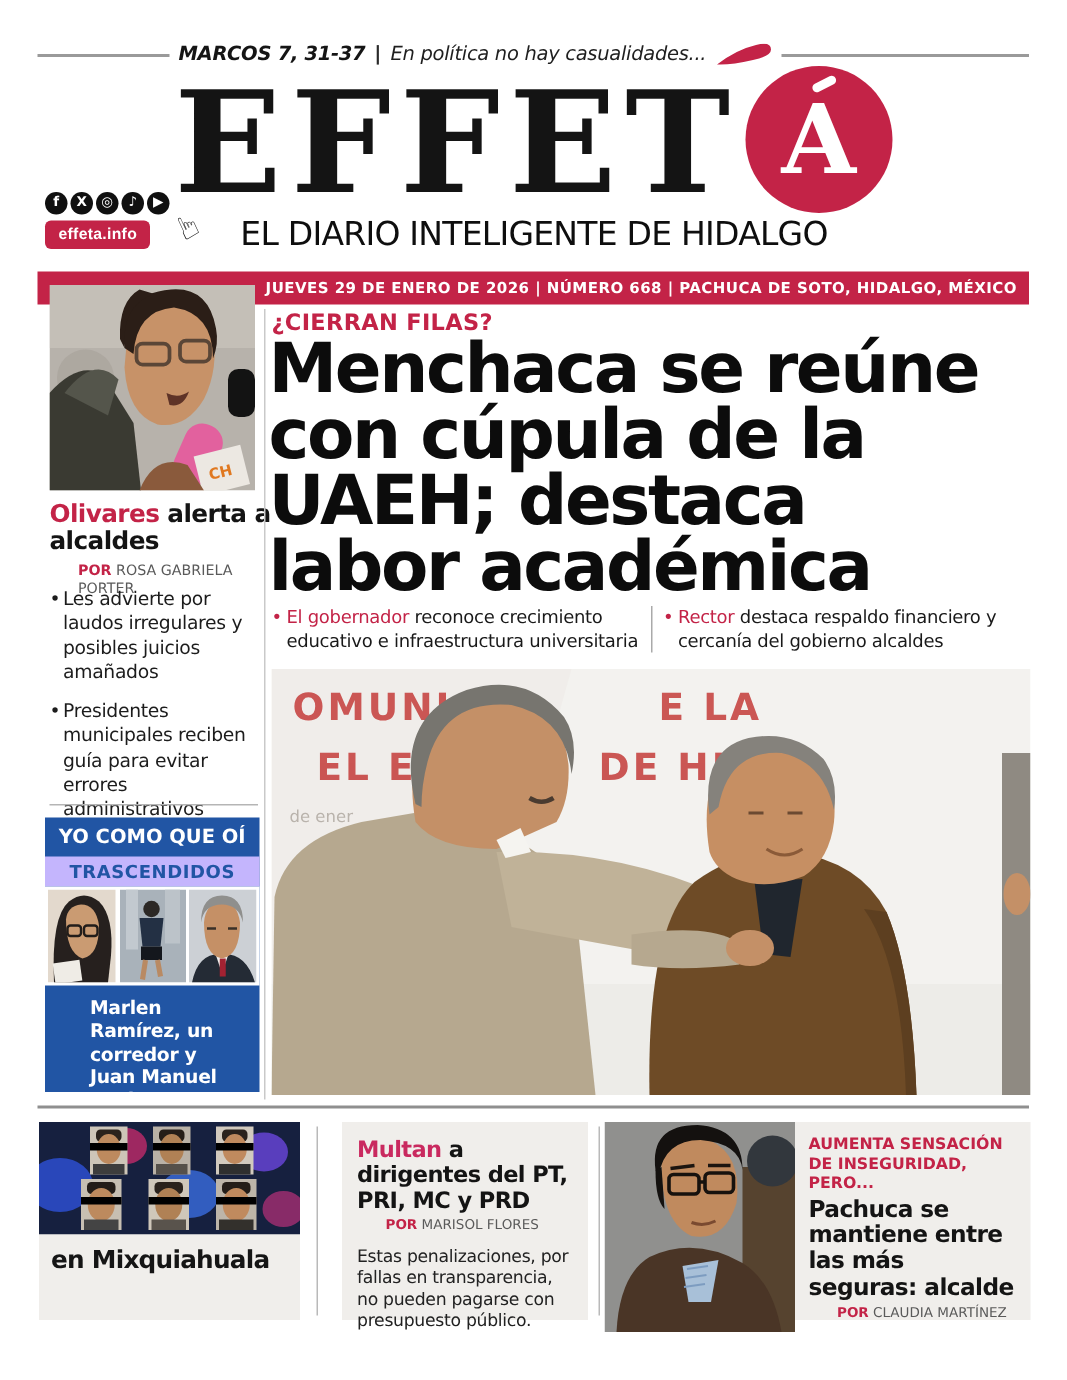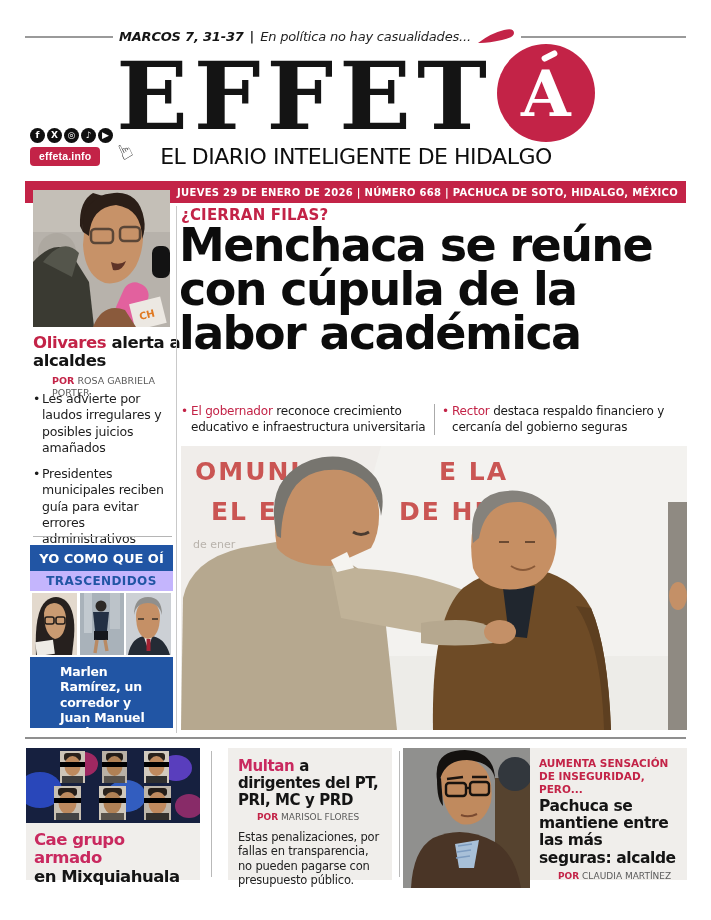--- a/index.html
+++ b/index.html
@@ -199,28 +199,29 @@
     </div>
     <div class="trasc-caption">Marlen Ramírez, un corredor y Juan Manuel Ayala Guarro.</div>
   </div>
 
   <div class="abs main-divider"></div>
 
   <div class="abs kicker">¿CIERRAN FILAS?</div>
   <div class="abs headline">
     <div class="hl-line">Menchaca se reúne</div>
     <div class="hl-line">con cúpula de la</div>
+    <div class="hl-line">UAEH; destaca</div>
     <div class="hl-line">labor académica</div>
   </div>
   <div class="abs subheads">
     <div class="sh">
       <span class="acc-crimson">El gobernador</span><span> reconoce crecimiento educativo e infraestructura universitaria</span>
     </div>
     <div class="sh">
-      <span class="acc-crimson">Rector</span><span> destaca respaldo financiero y cercanía del gobierno seguras</span>
+      <span class="acc-crimson">Rector</span><span> destaca respaldo financiero y cercanía del gobierno alcaldes</span>
     </div>
   </div>
 
   <svg class="abs main-photo" viewBox="0 0 506 284">
     <rect width="506" height="284" fill="#f3f2ef"></rect>
     <polygon points="0,0 200,0 120,284 0,284" fill="#eceae6" opacity="0.55"></polygon>
     <rect y="210" width="506" height="74" fill="#e9e7e3" opacity="0.6"></rect>
     <g font-family="DejaVu Sans, sans-serif" font-weight="bold" font-size="25" fill="#c5413f" opacity="0.88" letter-spacing="2">
       <text x="14" y="34">OMUNI</text>
       <text x="258" y="34">E LA</text>
@@ -296,21 +297,20 @@
       </g>
       <g>
         <rect x="118" y="38" width="27" height="34" fill="#bdb5a9"></rect>
         <rect x="122" y="40" width="19" height="8" rx="3" fill="#241d18"></rect>
         <ellipse cx="131.5" cy="55" rx="9" ry="11" fill="#c08a5e"></ellipse>
         <rect x="118" y="50" width="27" height="5" fill="#000"></rect>
         <rect x="120" y="65" width="23" height="7" fill="#33302c"></rect>
       </g>
     </svg>
     <div class="bs1-head">
-      <span class="acc-pink">Cae grupo armado</span>
       <span>en Mixquiahuala</span>
     </div>
   </div>
 
   <div class="abs bdiv" style="left:211px;"></div>
 
   <div class="abs bs2">
     <div class="bs2-head">
       <span class="acc-pink">Multan</span><span> a dirigentes del PT, PRI, MC y PRD</span>
     </div>

